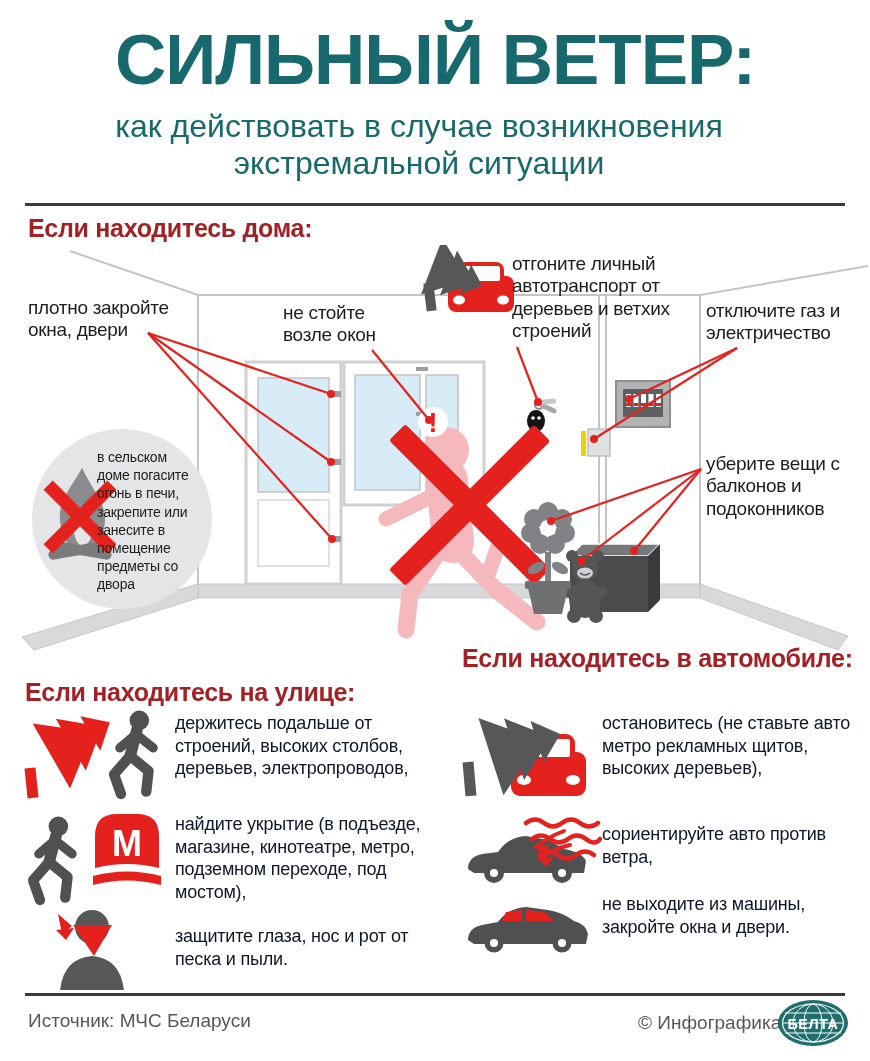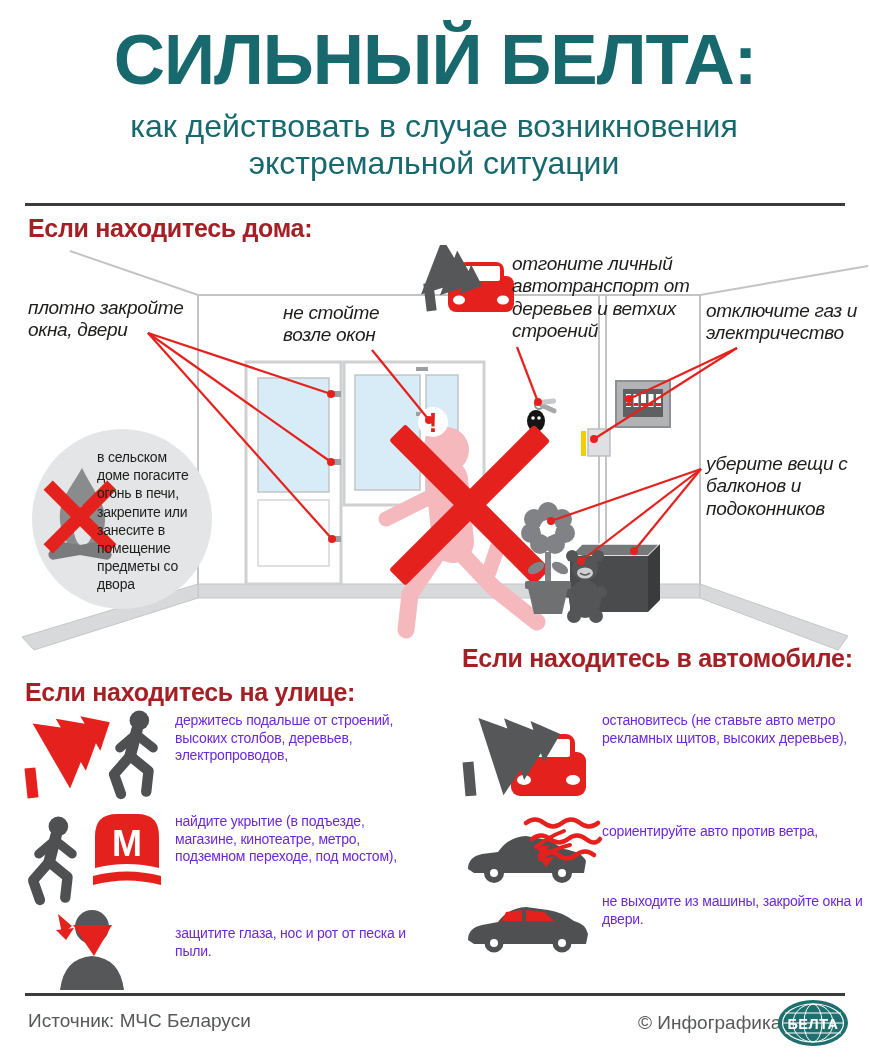--- a/index.html
+++ b/index.html
@@ -2,33 +2,33 @@
 <html><head>
 <meta charset="utf-8">
 <style>
   html,body{margin:0;padding:0;}
   body{width:870px;height:1061px;position:relative;background:#ffffff;
        font-family:"Liberation Sans",sans-serif;overflow:hidden;}
   .abs{position:absolute;}
   .title{width:870px;text-align:center;font-weight:700;font-size:71px;
          letter-spacing:-1px;color:#17696d;line-height:1;}
   .subtitle{width:838px;text-align:center;font-weight:400;font-size:32px;
-            color:#17696d;line-height:1.15;margin-left:15px;}
+            color:#17696d;line-height:1.15;}
   .divider{left:25px;width:820px;height:3px;background:#3b3b3b;}
   .section-heading{font-weight:700;font-size:25px;color:#a32025;letter-spacing:-0.3px;white-space:nowrap;}
-  .scene-label{font-size:19px;color:#1d1d1b;line-height:1.18;letter-spacing:-0.3px;font-style:italic;}
+  .scene-label{font-size:19px;color:#1d1d1b;line-height:1.18;letter-spacing:-0.3px;}
   .rural-label{font-size:14px;color:#1d1d1b;line-height:1.3;letter-spacing:-0.2px;}
-  .item-text{font-size:14px;color:#6d28d9;line-height:1.26;letter-spacing:-0.2px;}
+  .item-text{font-size:18px;color:#0f172a;line-height:1.26;letter-spacing:-0.2px;}
   .footer-text{font-size:19px;color:#57585a;}
   svg{display:block;}
 </style>
 </head>
 <body>
 
-<div class="abs title" style="top:24px;left:0;">СИЛЬНЫЙ БЕЛТА:</div>
+<div class="abs title" style="top:24px;left:0;">СИЛЬНЫЙ ВЕТЕР:</div>
 <div class="abs subtitle" style="top:108px;left:0;">как действовать в случае возникновения</div>
 <div class="abs subtitle" style="top:145px;left:0;">экстремальной ситуации</div>
 
 <div class="abs divider" style="top:203px;"></div>
 
 <div class="abs section-heading" style="left:28px;top:214px;">Если находитесь дома:</div>
 
 <svg class="abs" style="left:0;top:245px;" width="870" height="410" viewBox="0 245 870 410">
 
   <g stroke="#c3c4c6" stroke-width="2" fill="none">

